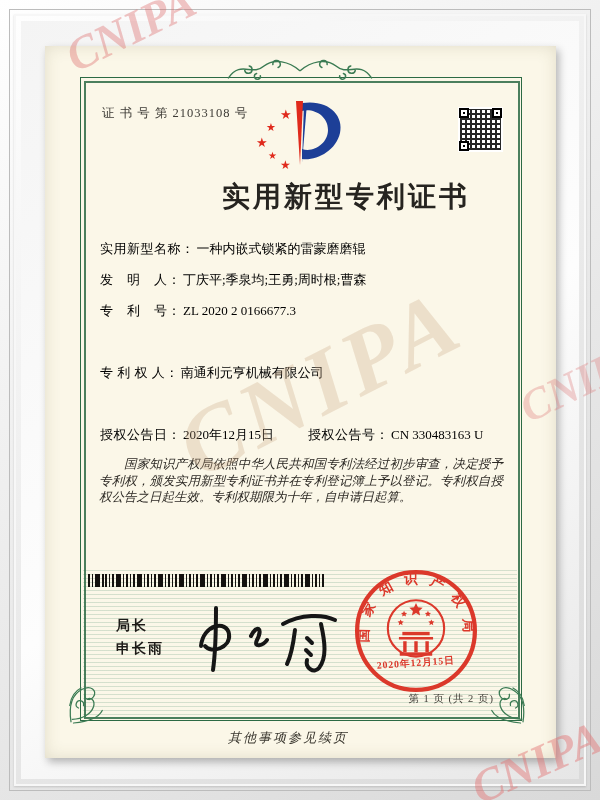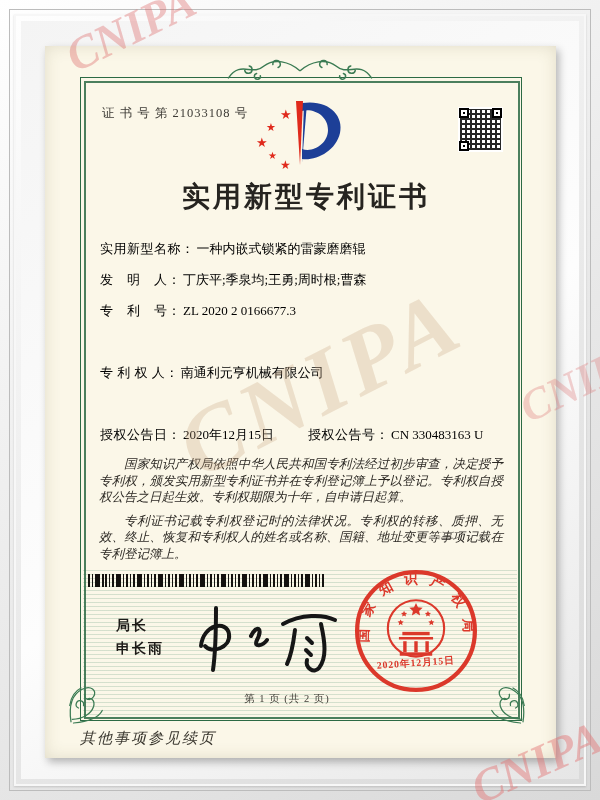--- a/index.html
+++ b/index.html
@@ -12,38 +12,38 @@
   .frame-inner{position:absolute;inset:21px;background:linear-gradient(145deg,#f4f4f4,#fdfdfd 55%,#e6e6e6);}
   
   .paper{position:absolute;left:45px;top:46px;width:511px;height:712px;background:#fbf7e8;
          box-shadow:inset 0 0 16px rgba(95,85,45,.16), 3px 4px 8px rgba(0,0,0,.28);}
   .stripes{position:absolute;left:83px;top:570px;width:434px;height:147px;
            background:repeating-linear-gradient(180deg,rgba(124,170,142,.30) 0 1px,rgba(124,170,142,0) 1px 4px);}
   .gb-outer{position:absolute;left:80px;top:77px;width:440px;height:642px;border:1px solid #2c6a44;}
   .gb-inner{position:absolute;left:84px;top:81px;width:432px;height:634px;border:2px solid #2c6a44;opacity:.85;}
   
   .certno{position:absolute;left:102px;top:105px;font-size:12.5px;color:#3c3a34;letter-spacing:1px;}
-  .title{position:absolute;left:80px;top:178px;width:440px;text-align:center;text-indent:12px;
+  .title{position:absolute;left:80px;top:178px;width:520px;text-align:center;text-indent:12px;
          font-size:28px;font-weight:700;letter-spacing:3px;color:#262420;}
   .row{position:absolute;left:100px;font-size:13px;color:#000000;white-space:nowrap;}
   .row .lb{letter-spacing:.5px;}
   .row .vl{margin-left:2px;}
   .row .lb2{margin-left:34px;}
   .paras{position:absolute;left:92px;top:449px;width:418px;font-size:12.5px;line-height:16.6px;
          color:#2c2924;font-style:italic;text-align:justify;}
   .paras p{margin:7px;text-indent:2em;}
   .barcode{position:absolute;left:88px;top:574px;width:238px;height:13px;
            background:repeating-linear-gradient(90deg,#14120f 0 1.5px,transparent 1.5px 3.5px),
                       repeating-linear-gradient(90deg,transparent 0 8px,#14120f 8px 11px,transparent 11px 21px);}
   .signer{position:absolute;left:116px;font-family:"Liberation Sans",sans-serif;
           font-size:14px;font-weight:700;color:#1d1b18;letter-spacing:2px;}
-  .pageinfo{position:absolute;left:80px;top:692px;width:414px;text-align:center;
+  .pageinfo{position:absolute;left:80px;top:692px;width:414px;text-align:right;
             font-size:10.5px;color:#43403a;letter-spacing:1px;}
-  .footnote{position:absolute;left:80px;top:729px;width:416px;
-            font-size:15px;color:#3a372f;font-style:italic;letter-spacing:2px;}
+  .footnote{position:absolute;left:80px;top:729px;width:416px;text-align:center;
+            font-size:13px;color:#3a372f;font-style:italic;letter-spacing:2px;}
   
   .qr{position:absolute;left:458px;top:107px;width:45px;height:45px;background:#fff;}
   .qr .noise{position:absolute;inset:2px;opacity:.9;
      background:repeating-linear-gradient(90deg,#101010 0 2px,transparent 2px 5px),
                 repeating-linear-gradient(0deg,#101010 0 2px,transparent 2px 5px);}
   .qr .f{position:absolute;width:10px;height:10px;border:2px solid #000;background:#fff;box-sizing:border-box;}
   .qr .f::after{content:"";position:absolute;left:2px;top:2px;width:2px;height:2px;background:#000;}
   .qr .tl{left:1px;top:1px}.qr .tr{right:1px;top:1px}.qr .bl{left:1px;bottom:1px}
   
   .wm{position:absolute;font-weight:700;font-style:italic;pointer-events:none;z-index:40;
@@ -131,21 +131,20 @@
   </div>
   <div class="row" style="top:364px">
     <span class="lb">专 利 权 人：</span><span class="vl">南通利元亨机械有限公司</span>
   </div>
   <div class="row" style="top:426px">
     <span class="lb">授权公告日：</span><span class="vl">2020年12月15日</span><span class="lb lb2">授权公告号：</span><span class="vl">CN 330483163 U</span>
   </div>
 
   <div class="paras">
     <p>国家知识产权局依照中华人民共和国专利法经过初步审查，决定授予专利权，颁发实用新型专利证书并在专利登记簿上予以登记。专利权自授权公告之日起生效。专利权期限为十年，自申请日起算。</p>
-    <p>专利证书记载专利权登记时的法律状况。专利权的转移、质押、无效、终止、恢复和专利权人的姓名或名称、国籍、地址变更等事项记载在专利登记簿上。</p>
   </div>
 
   <div class="barcode"></div>
 
   <div class="signer" style="top:617px">局长</div>
   <div class="signer" style="top:640px">申长雨</div>
 
   <svg style="left:183px;top:598px;" width="160" height="80" viewBox="0 0 160 80">
     <g fill="none" stroke="#161616" stroke-width="4" stroke-linecap="round">
       <path d="M18 48 C20 26 44 22 46 36 C48 50 28 56 22 48"></path>

